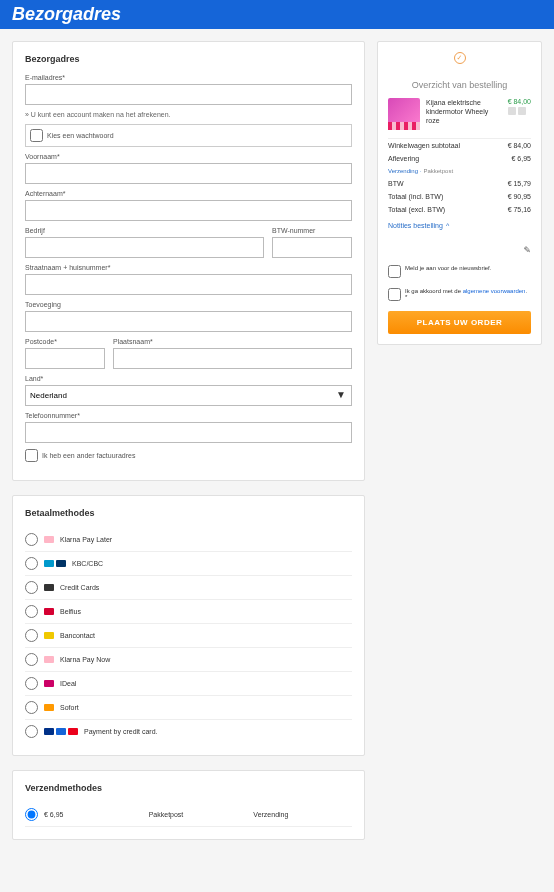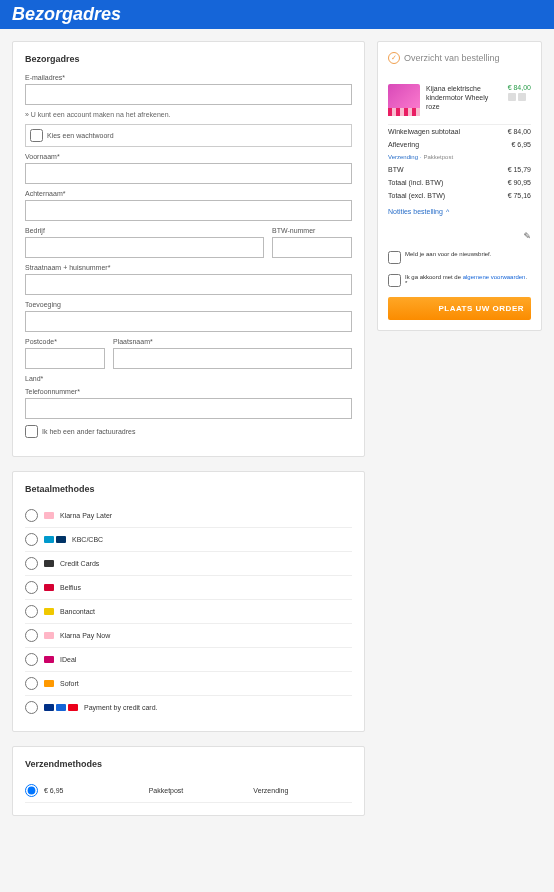--- a/index.html
+++ b/index.html
@@ -22,38 +22,38 @@
     .checkbox-row input { width: auto; }
     .checkbox-row span { font-size: 7px; color: #555; }
     .checkbox-boxed { border: 1px solid #ccc; padding: 4px; }
     .row2 { display: flex; gap: 8px; }
     .row2 > .field { flex: 1; }
     .ship-row, .pay-row { display: flex; align-items: center; gap: 6px; padding: 5px 0; border-bottom: 1px solid #eee; font-size: 7px; color: #333; }
     .ship-row .col { flex: 1; }
     .pay-row:last-child { border-bottom: none; }
     .pay-icons { display: flex; gap: 2px; }
     .pay-icon { width: 10px; height: 7px; border-radius: 1px; display: inline-block; }
-    .summary-head { display: flex; align-items: center; gap: 4px; font-size: 9px; color: #888; margin-bottom: 12px; }
+    .summary-head { display: flex; align-items: center; gap: 16px; font-size: 9px; color: #888; margin-bottom: 0; flex-direction: column; }
     .check-circle { width: 12px; height: 12px; border: 1px solid #f0a050; border-radius: 50%; display: flex; align-items: center; justify-content: center; color: #f0a050; font-size: 7px; }
     .product-row { display: flex; gap: 6px; padding: 8px 0; border-bottom: 1px solid #eee; }
     .product-img { width: 32px; height: 32px; background: linear-gradient(135deg,#d849b8,#ff80d0); border-radius: 2px; position: relative; }
     .product-img::after { content: ''; position: absolute; bottom: 0; left: 0; right: 0; height: 8px; background: repeating-linear-gradient(90deg,#e91e63 0 4px,#f8bbd0 4px 8px); }
     .product-name { flex: 1; font-size: 7px; color: #333; line-height: 1.3; }
     .product-price { font-size: 7px; color: #2a9d4a; }
     .product-ctrl { display: flex; gap: 2px; }
     .ctrl-icon { width: 8px; height: 8px; background: #ddd; border-radius: 1px; }
     .sum-line { display: flex; justify-content: space-between; font-size: 7px; color: #333; padding: 3px 0; }
     .sum-sub { font-size: 6px; color: #2a6fc9; }
     .sum-sub .v { color: #888; }
     .notities { font-size: 7px; color: #2a6fc9; margin-top: 6px; display: flex; align-items: center; gap: 3px; }
     .edit-icon { font-size: 9px; color: #555; float: right; margin-top: 16px; }
     .chk-line { display: flex; align-items: flex-start; gap: 4px; font-size: 6px; color: #333; margin-top: 10px; }
     .chk-line input { margin-top: 0; }
     .chk-line a { color: #1565d8; text-decoration: none; }
-    .place-order { background: linear-gradient(#ffa726,#fb8c00); color: #fff; border: none; width: 100%; padding: 7px; font-weight: bold; font-size: 8px; letter-spacing: 0.5px; margin-top: 10px; cursor: pointer; border-radius: 2px; text-align: right; }
+    .place-order { background: linear-gradient(#ffa726,#fb8c00); color: #fff; border: none; width: 100%; padding: 7px; font-weight: bold; font-size: 8px; letter-spacing: 0.5px; margin-top: 10px; cursor: pointer; border-radius: 2px; }
   </style>
 </head>
 <body>
 
 <div class="header">
   <span>Bezorgadres</span>
 </div>
 
 <div class="container">
   <div class="left">
@@ -72,20 +72,21 @@
         <div class="field" style="flex:0 0 80px"><label>BTW-nummer</label><input type="text" style=""></div>
       </div>
       <div class="field"><label class="req">Straatnaam + huisnummer</label><input type="text" style=""></div>
       <div class="field"><label>Toevoeging</label><input type="text" style=""></div>
       <div class="row2">
         <div class="field" style="flex:0 0 80px"><label class="req">Postcode</label><input type="text" style=""></div>
         <div class="field"><label class="req">Plaatsnaam</label><input type="text" style=""></div>
       </div>
       <div class="field">
           <label class="req">Land</label>
+        <div class="select-wrap"><select><option>Nederland</option></select></div>
       </div>
       <div class="field"><label class="req">Telefoonnummer</label><input type="text" style=""></div>
       <div class="checkbox-row">
         <input type="checkbox" style="">
         <span>Ik heb een ander factuuradres</span>
       </div>
     </div>
 
     <div class="card">
       <h3>Betaalmethodes</h3>

